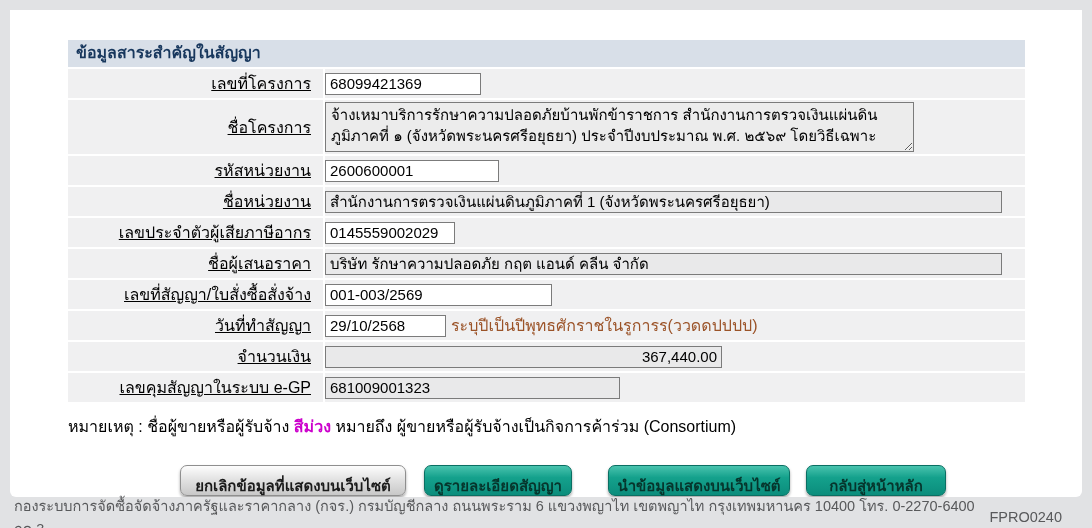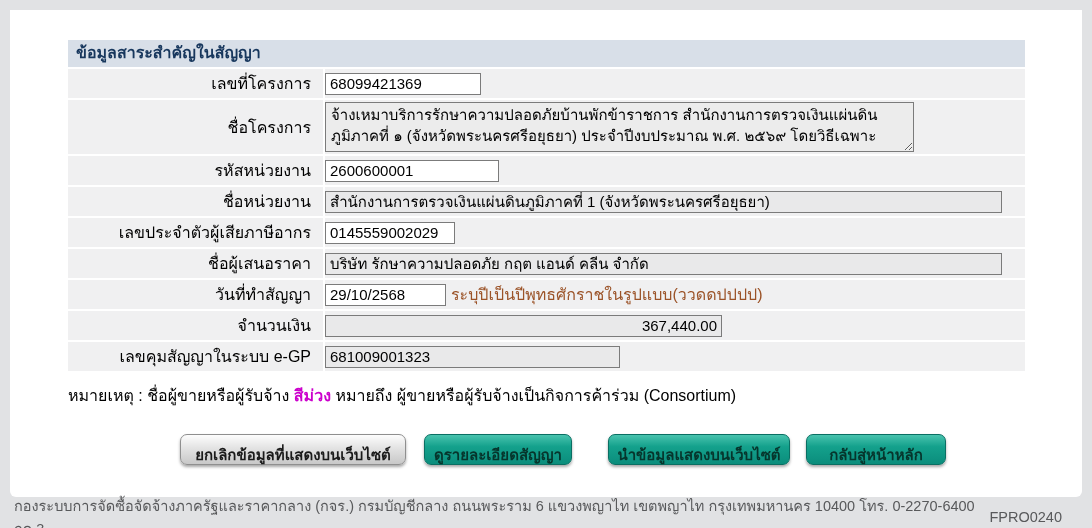--- a/index.html
+++ b/index.html
@@ -16,21 +16,21 @@
   .content{position:absolute;left:58px;top:30px;width:957px;}
   .tbl-header{
     background:#d8dfe8;color:#17375d;font-weight:bold;font-size:16px;
     padding:3px 8px 4px 8px;height:20px;line-height:20px;
   }
   .row{display:flex;align-items:center;margin-top:2px;background:#f0f0f1;min-height:29px;}
   .row.tall{min-height:54px;}
   .lbl{
     width:257px;box-sizing:border-box;text-align:right;padding-right:12px;
     font-size:16px;color:#000;border-right:2px solid #ffffff;
-    align-self:stretch;display:flex;align-items:center;justify-content:flex-end;
+    align-self:stretch;display:flex;align-items:center;justify-content:flex-end;text-decoration:underline;
   }
   .val{flex:1;display:flex;align-items:center;}
   .inp{
     height:22px;box-sizing:border-box;border:1px solid #7b7b7b;background:#ffffff;
     font-family:inherit;font-size:15px;color:#000;padding:0 4px;border-radius:0;
   }
   .inp.ro{background:#e9e9ea;}
   .inp.right{text-align:right;}
   textarea.inp{
     height:50px;width:589px;resize:both;line-height:1.4;padding:1px 5px;
@@ -109,26 +109,32 @@
       </div>
     </div>
 
     <div class="row">
       <div class="lbl">ชื่อผู้เสนอราคา</div>
       <div class="val">
         <input class="inp ro w676" readonly="" value="บริษัท รักษาความปลอดภัย กฤต แอนด์ คลีน จำกัด" style="">
       </div>
     </div>
 
+    <div class="row">
+      <div class="lbl">เลขที่สัญญา/ใบสั่งซื้อสั่งจ้าง</div>
+      <div class="val">
+        <input class="inp w227" value="001-003/2569" style="">
+      </div>
+    </div>
 
     <div class="row">
       <div class="lbl">วันที่ทำสัญญา</div>
       <div class="val">
         <input class="inp w120" value="29/10/2568" style="">
-        <span class="hint">ระบุปีเป็นปีพุทธศักราชในรูปแบบ(ววดดปปปป)</span>
+        <span class="hint">ระบุปีเป็นปีพุทธศักราชในรูการร(ววดดปปปป)</span>
       </div>
     </div>
 
     <div class="row">
       <div class="lbl">จำนวนเงิน</div>
       <div class="val">
         <input class="inp ro right w397" readonly="" value="367,440.00" style="">
       </div>
     </div>
 

